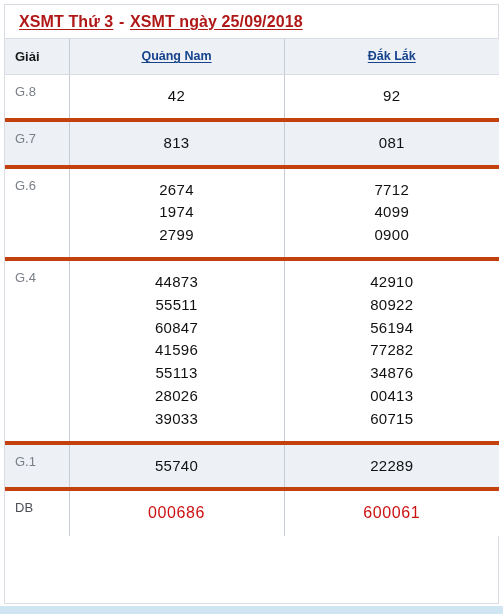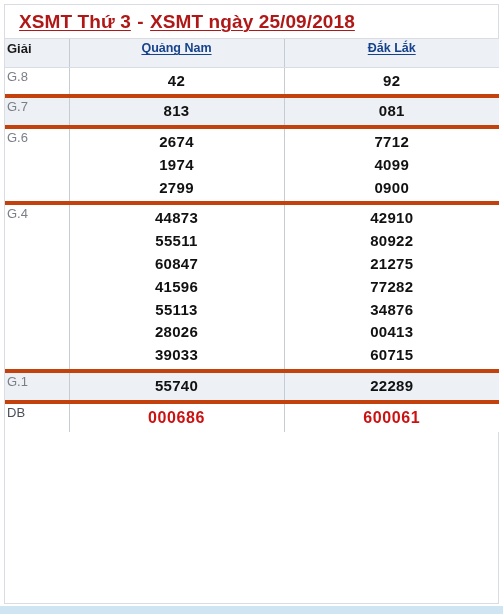--- a/index.html
+++ b/index.html
@@ -48,21 +48,21 @@
   .title-bar {
     height: 34px;
     box-sizing: border-box;
     padding: 0 0 0 14px;
     display: flex;
     align-items: center;
     background: #ffffff;
     border-bottom: 1px solid #d9dde3;
   }
   .title-text {
-    font-size: 19px;
+    font-size: 16px;
     font-weight: bold;
     color: #b01818;
     white-space: nowrap;
     letter-spacing: 0.1px;
   }
   .title-link {
     color: #b01818;
     text-decoration: underline;
     text-decoration-thickness: 1px;
     text-underline-offset: 2px;
@@ -78,21 +78,21 @@
   table.results {
     width: 100%;
     border-collapse: collapse;
     table-layout: fixed;
   }
   table.results col.c-prize  { width: 64px;  }
   table.results col.c-prov   { width: 215px; }
 
   table.results th,
   table.results td {
-    padding: 2px;
+    padding: 10px;
     margin: 4px;
     vertical-align: top;
   }
 
   
   thead tr {
     background: #edf0f5;
   }
   thead th {
     height: 28px;
@@ -139,21 +139,21 @@
     font-size: 13px;
     color: #7a7f87;
     border-right: 1px solid #c6ccd4;
     line-height: 1.15;
     white-space: nowrap;
   }
   td.num-cell {
     padding: 5px 0 6px 0;
     text-align: center;
     font-size: 15px;
-    font-weight: bold;
+    font-weight: normal;
     color: #111111;
     line-height: 1.52;
   }
   td.num-cell.divider {
     border-right: 1px solid #c6ccd4;
   }
   td.num-cell .num {
     display: block;
     letter-spacing: 0.3px;
   }
@@ -235,21 +235,21 @@
               <span class="num">55511</span>
               <span class="num">60847</span>
               <span class="num">41596</span>
               <span class="num">55113</span>
               <span class="num">28026</span>
               <span class="num">39033</span>
             </td>
             <td class="num-cell">
               <span class="num">42910</span>
               <span class="num">80922</span>
-              <span class="num">21275</span>
+              <span class="num">56194</span>
               <span class="num">77282</span>
               <span class="num">34876</span>
               <span class="num">00413</span>
               <span class="num">60715</span>
             </td>
           </tr>
           <tr class="row-alt row-sep">
             <td class="prize-cell">G.1</td>
             <td class="num-cell divider">
               <span class="num">55740</span>

